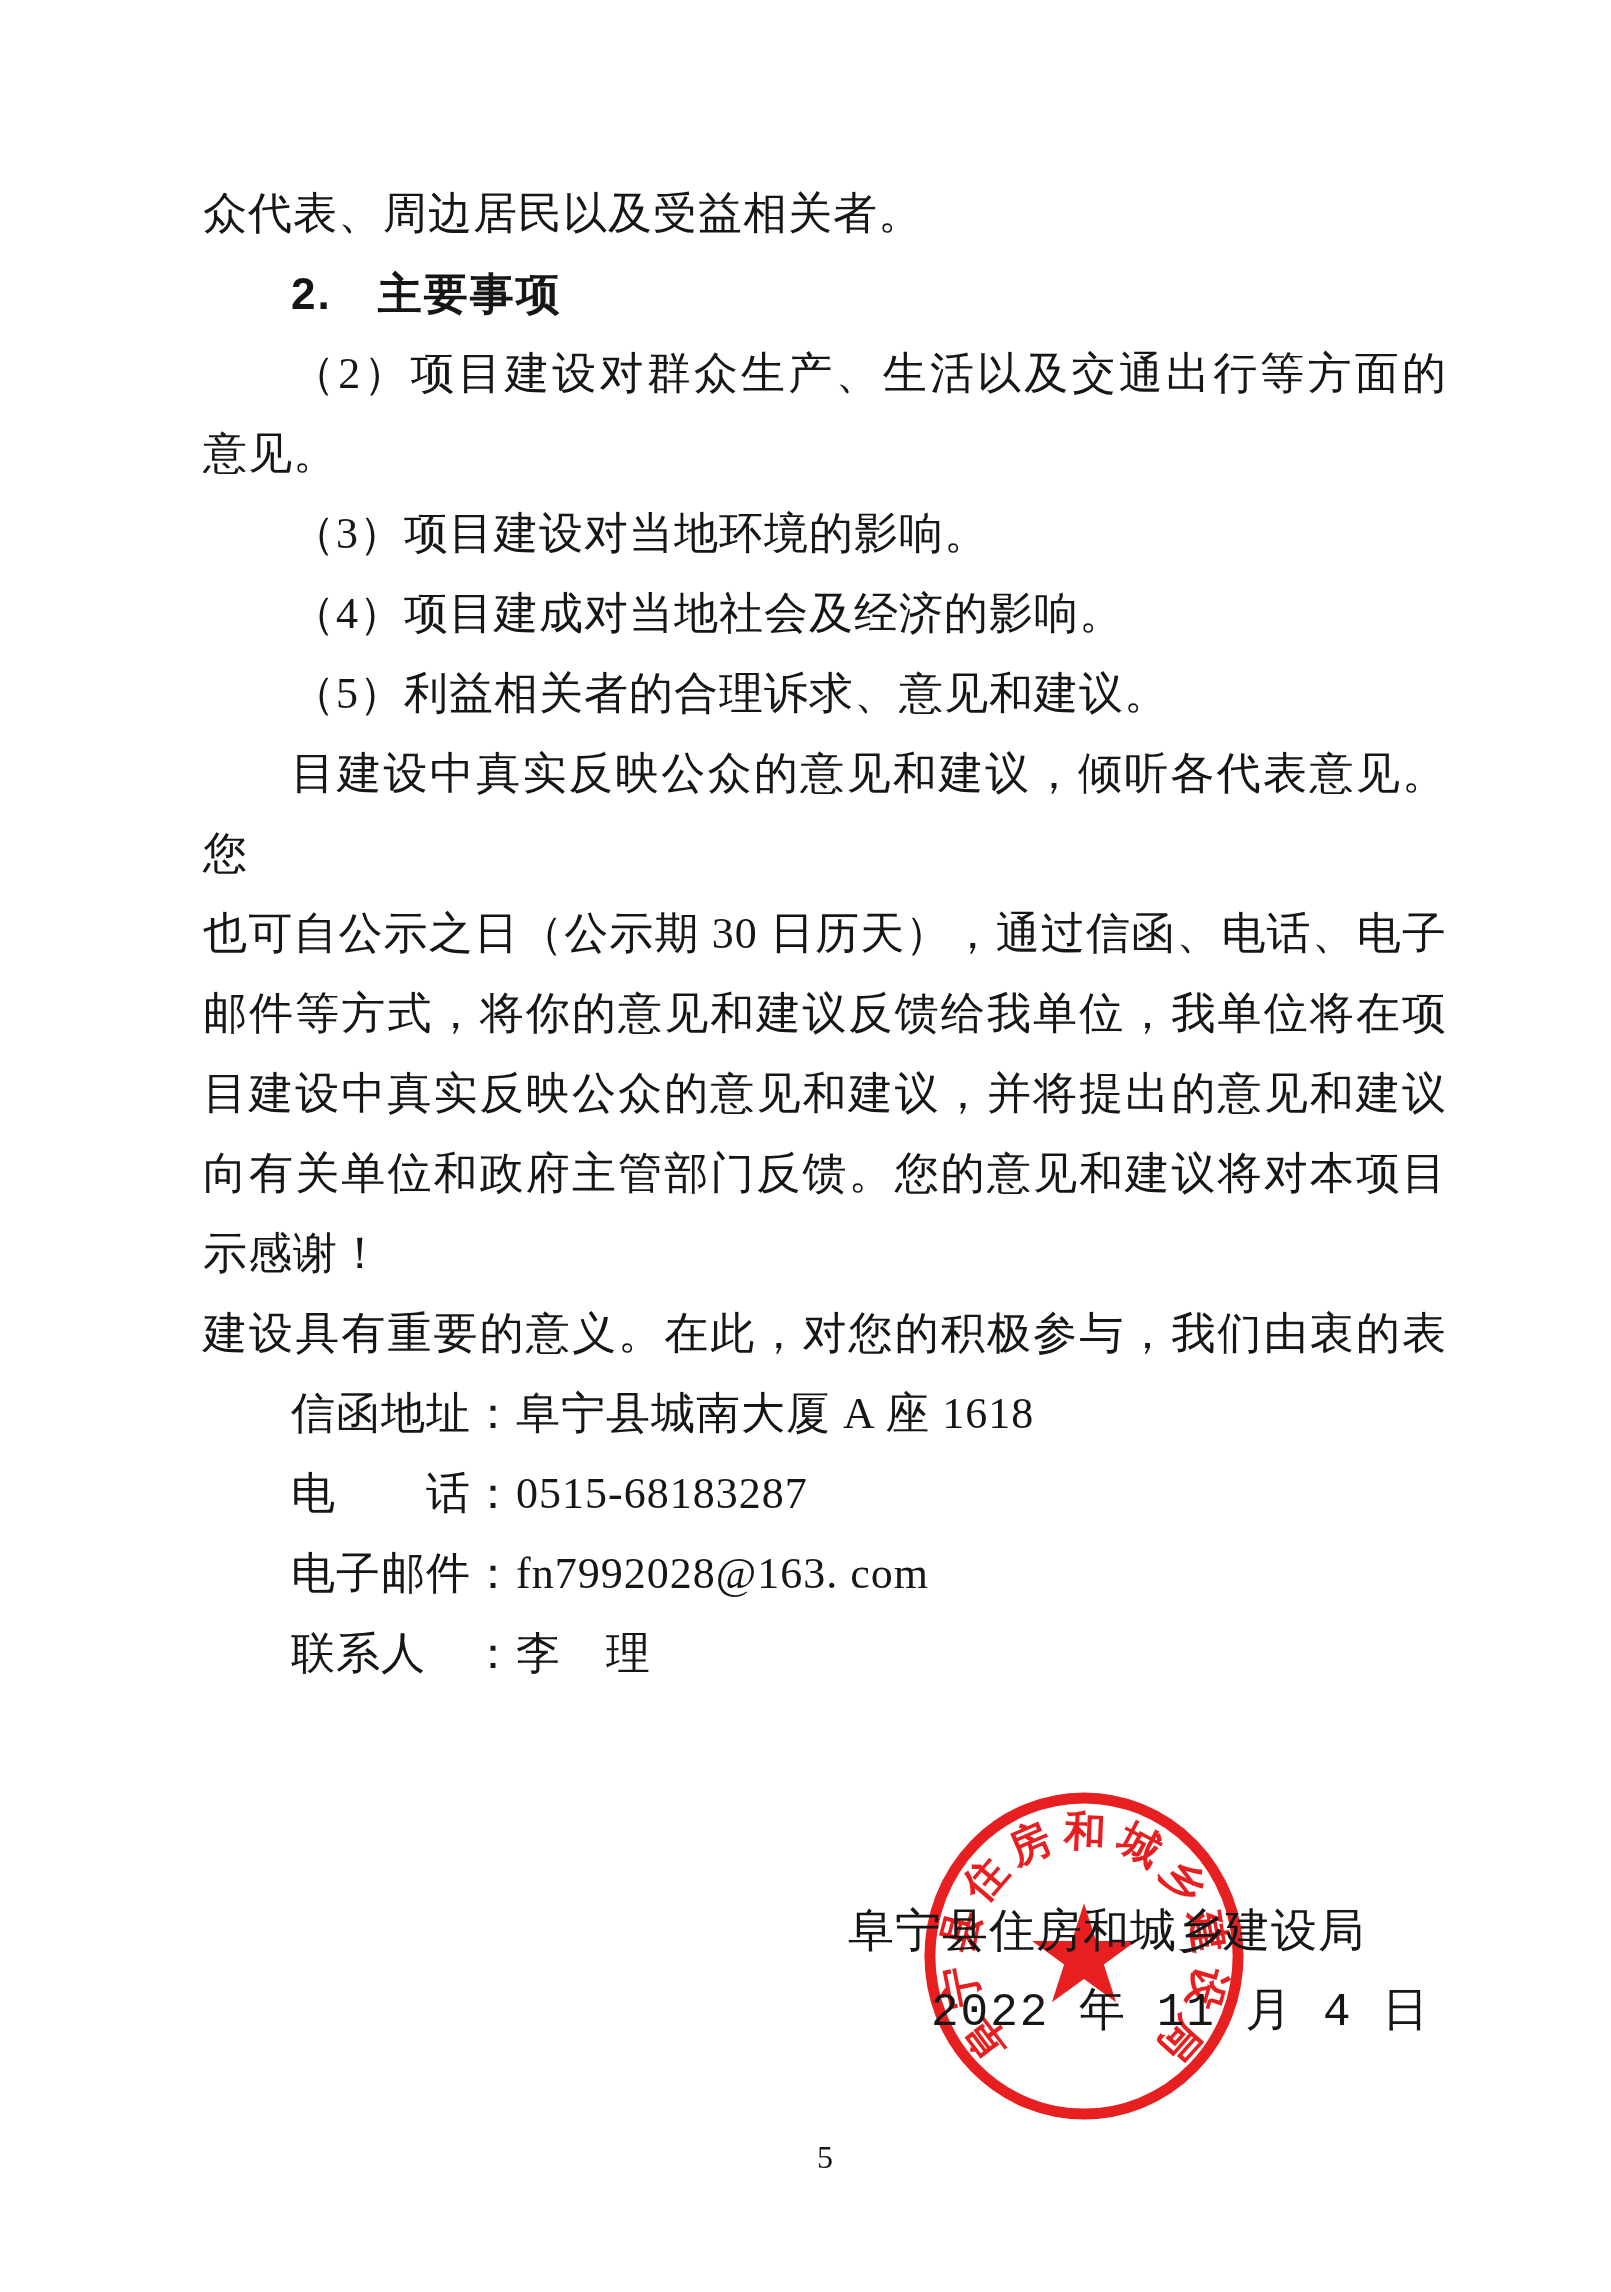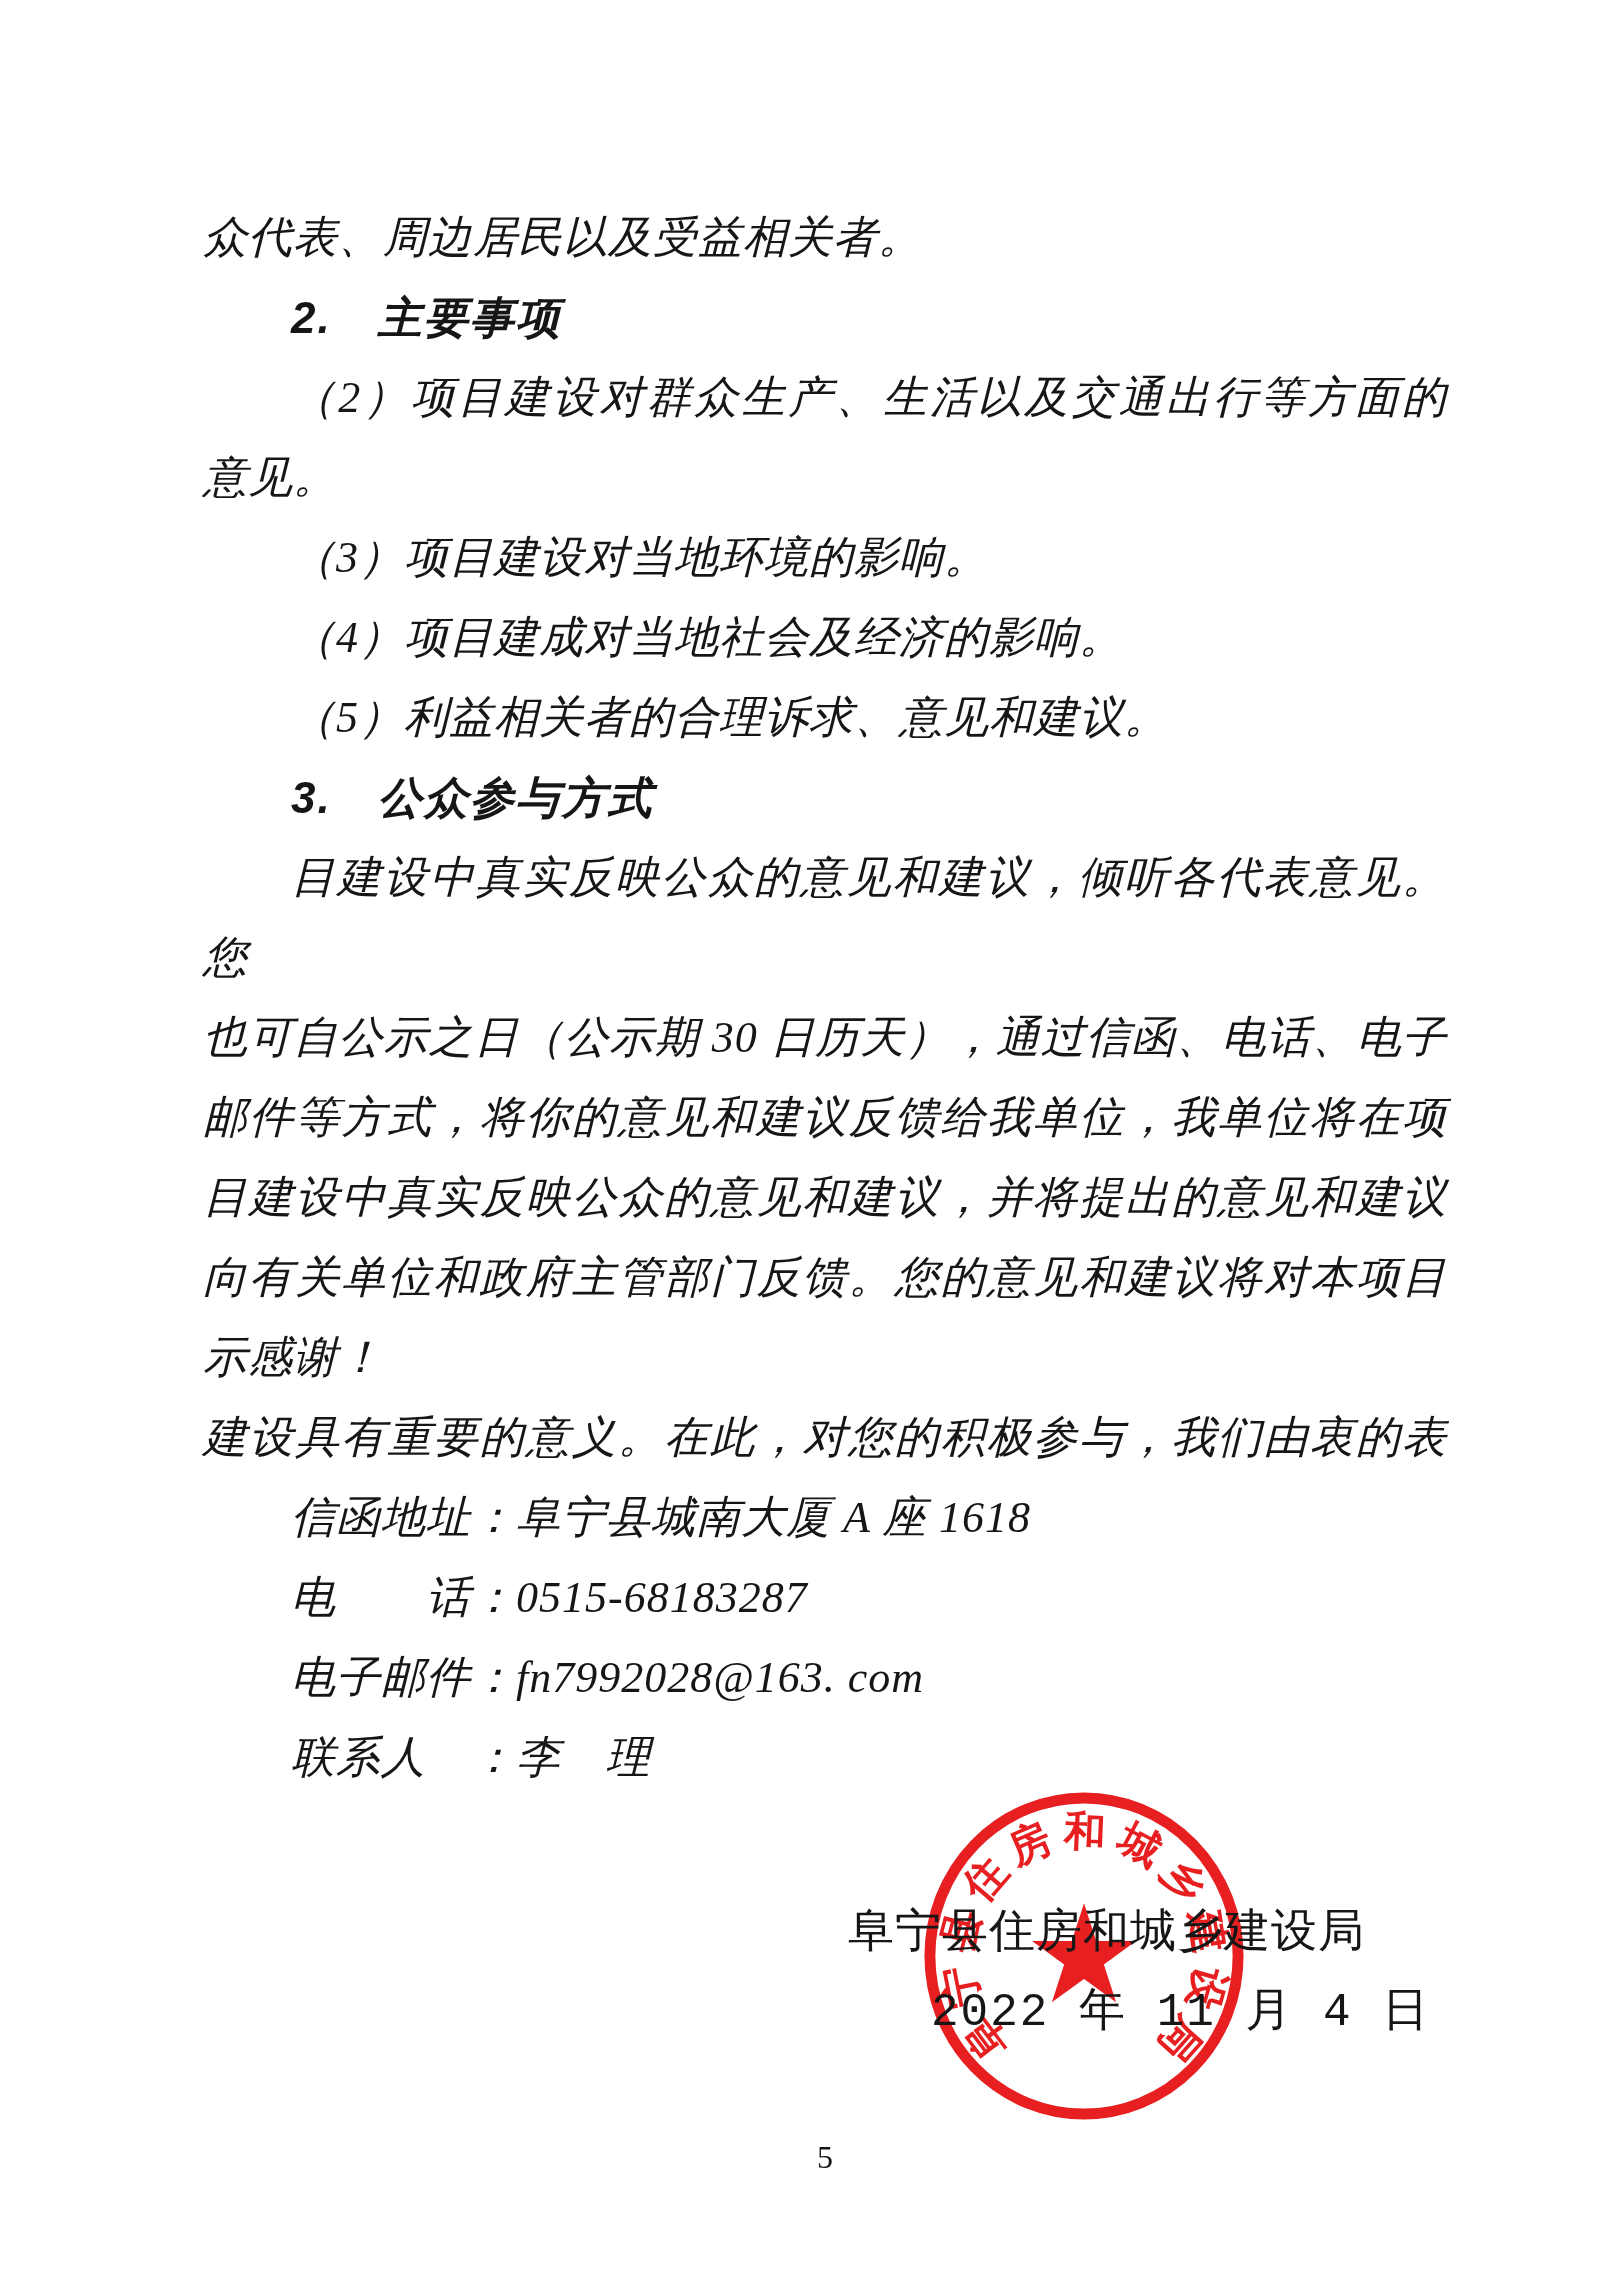--- a/index.html
+++ b/index.html
@@ -7,23 +7,22 @@
   .page {
     position:relative;
     width:1612px; height:2292px;
     background:#ffffff;
     color:#161616;
     font-family:"Liberation Serif","DejaVu Serif",serif;
     overflow:hidden;
   }
   .content {
     position:absolute;
-    left:203px; top:198px;
+    left:203px; top:174px;
     width:1244px;
-    font-style:italic;
   }
   .line {
     font-size:44px;
     line-height:80px;
     letter-spacing:1px;
     white-space:nowrap;
   }
   .indent { text-indent:2em; }
   .jl {
     white-space:normal;
@@ -63,21 +62,20 @@
 <div class="page">
 
   <div class="content">
     <div class="line">众代表、周边居民以及受益相关者。</div>
     <div class="line indent bold">2.　主要事项</div>
     <div class="line indent jl">（2）项目建设对群众生产、生活以及交通出行等方面的</div>
     <div class="line">意见。</div>
     <div class="line indent">（3）项目建设对当地环境的影响。</div>
     <div class="line indent">（4）项目建成对当地社会及经济的影响。</div>
     <div class="line indent">（5）利益相关者的合理诉求、意见和建议。</div>
-    <div class="line indent bold">3.　公众参与方式</div>
     <div class="line indent jl">目建设中真实反映公众的意见和建议，倾听各代表意见。您</div>
     <div class="line jl">也可自公示之日（公示期 30 日历天），通过信函、电话、电子</div>
     <div class="line jl">邮件等方式，将你的意见和建议反馈给我单位，我单位将在项</div>
     <div class="line jl">目建设中真实反映公众的意见和建议，并将提出的意见和建议</div>
     <div class="line jl">向有关单位和政府主管部门反馈。您的意见和建议将对本项目</div>
     <div class="line">示感谢！</div>
     <div class="line jl">建设具有重要的意义。在此，对您的积极参与，我们由衷的表</div>
     <div class="line indent">信函地址：阜宁县城南大厦 A 座 1618</div>
     <div class="line indent">电　　话：0515-68183287</div>
     <div class="line indent">电子邮件：fn7992028@163. com</div>

